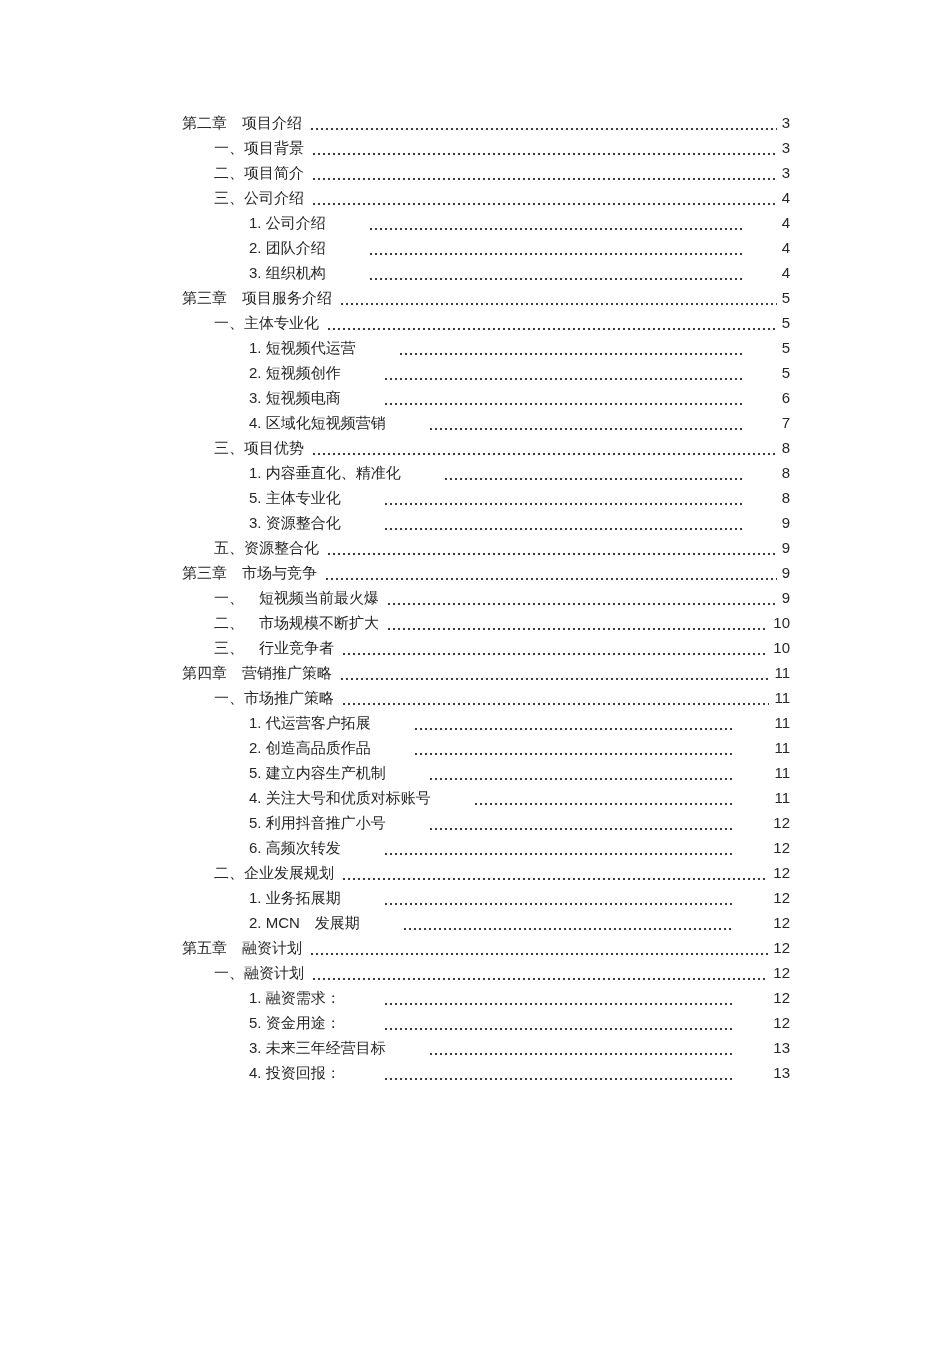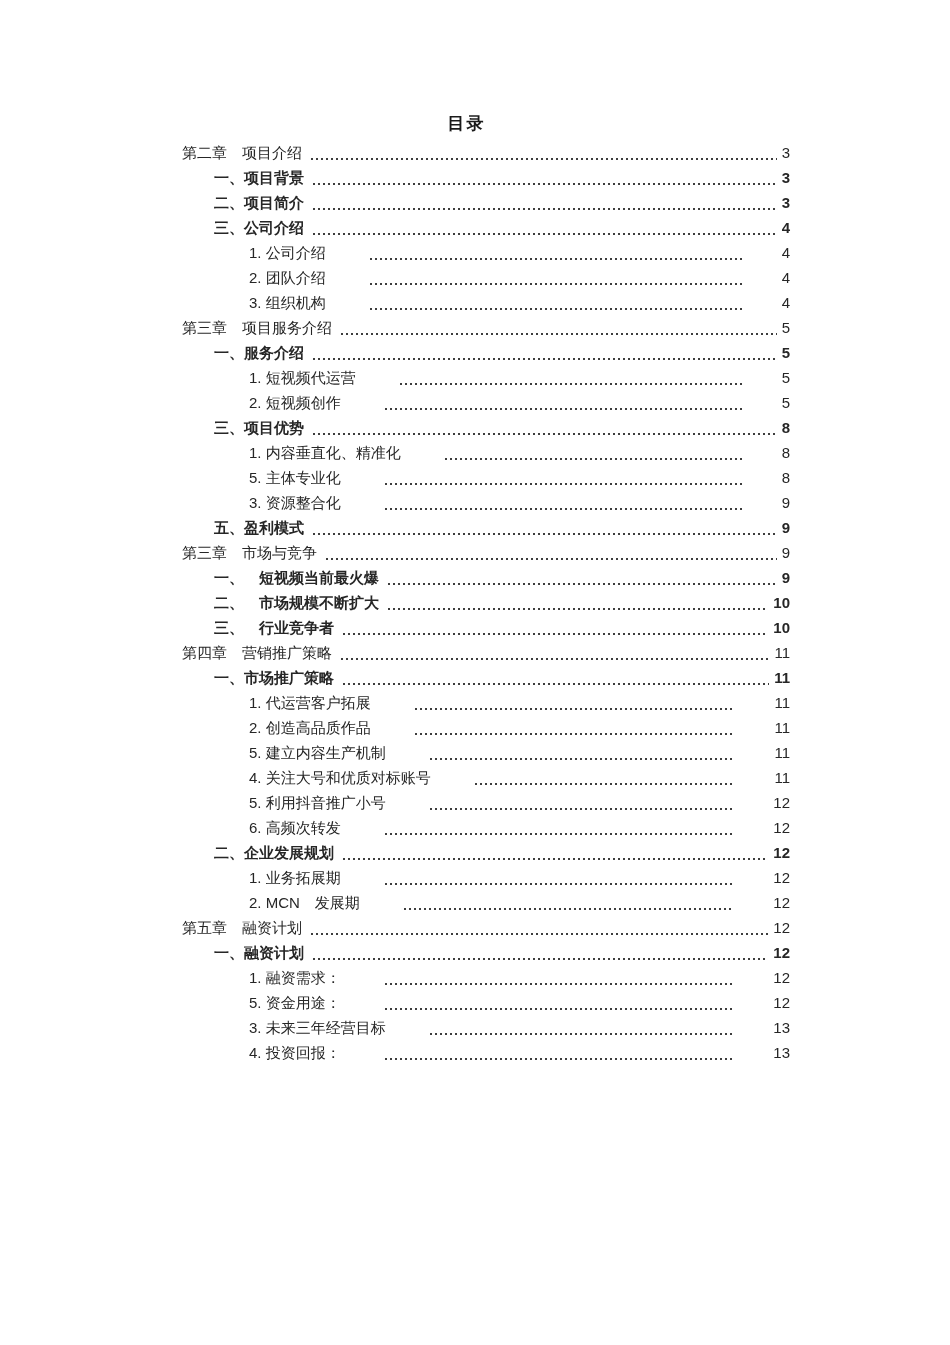--- a/index.html
+++ b/index.html
@@ -37,21 +37,21 @@
   }
   .toc-row {
     display: flex;
     align-items: flex-end;
     height: 25px;
     font-size: 15px;
     line-height: 25px;
     color: #262626;
     margin-left: 39px;
   }
-  .toc-row.lvl1 { padding-left: 32px; font-weight: bold; }
+  .toc-row.lvl1 { padding-left: 32px; }
   .toc-row.lvl2 { padding-left: 67px; gap: 35px; }
   .toc-text {
     white-space: pre;
     flex: 0 0 auto;
   }
   .leader {
     flex: 1 1 auto;
     align-self: stretch;
     position: relative;
     margin: 0 5px 0 9px;
@@ -70,21 +70,20 @@
     flex: 0 0 auto;
     white-space: pre;
     text-align: right;
   }
 </style>
 </head>
 <body>
 
 <div class="page">
   <div class="content">
-    <div class="doc-title">目录</div>
     <div class="toc-list" id="toc-list">
         <div class="toc-row lvl0">
           <span class="toc-text">第二章　项目介绍</span>
           <span class="leader"></span>
           <span class="toc-page">3</span>
         </div>
         <div class="toc-row lvl1">
           <span class="toc-text">一、项目背景</span>
           <span class="leader"></span>
           <span class="toc-page">3</span>
@@ -113,34 +112,44 @@
           <span class="toc-text">3. 组织机构</span>
           <span class="leader"></span>
           <span class="toc-page">4</span>
         </div>
         <div class="toc-row lvl0">
           <span class="toc-text">第三章　项目服务介绍</span>
           <span class="leader"></span>
           <span class="toc-page">5</span>
         </div>
         <div class="toc-row lvl1">
-          <span class="toc-text">一、服务介绍</span>
+          <span class="toc-text">一、主体专业化</span>
           <span class="leader"></span>
           <span class="toc-page">5</span>
         </div>
         <div class="toc-row lvl2">
           <span class="toc-text">1. 短视频代运营</span>
           <span class="leader"></span>
           <span class="toc-page">5</span>
         </div>
         <div class="toc-row lvl2">
           <span class="toc-text">2. 短视频创作</span>
           <span class="leader"></span>
           <span class="toc-page">5</span>
         </div>
+        <div class="toc-row lvl2">
+          <span class="toc-text">3. 短视频电商</span>
+          <span class="leader"></span>
+          <span class="toc-page">6</span>
+        </div>
+        <div class="toc-row lvl2">
+          <span class="toc-text">4. 区域化短视频营销</span>
+          <span class="leader"></span>
+          <span class="toc-page">7</span>
+        </div>
         <div class="toc-row lvl1">
           <span class="toc-text">三、项目优势</span>
           <span class="leader"></span>
           <span class="toc-page">8</span>
         </div>
         <div class="toc-row lvl2">
           <span class="toc-text">1. 内容垂直化、精准化</span>
           <span class="leader"></span>
           <span class="toc-page">8</span>
         </div>
@@ -148,21 +157,21 @@
           <span class="toc-text">5. 主体专业化</span>
           <span class="leader"></span>
           <span class="toc-page">8</span>
         </div>
         <div class="toc-row lvl2">
           <span class="toc-text">3. 资源整合化</span>
           <span class="leader"></span>
           <span class="toc-page">9</span>
         </div>
         <div class="toc-row lvl1">
-          <span class="toc-text">五、盈利模式</span>
+          <span class="toc-text">五、资源整合化</span>
           <span class="leader"></span>
           <span class="toc-page">9</span>
         </div>
         <div class="toc-row lvl0">
           <span class="toc-text">第三章　市场与竞争</span>
           <span class="leader"></span>
           <span class="toc-page">9</span>
         </div>
         <div class="toc-row lvl1">
           <span class="toc-text">一、　短视频当前最火爆</span>

